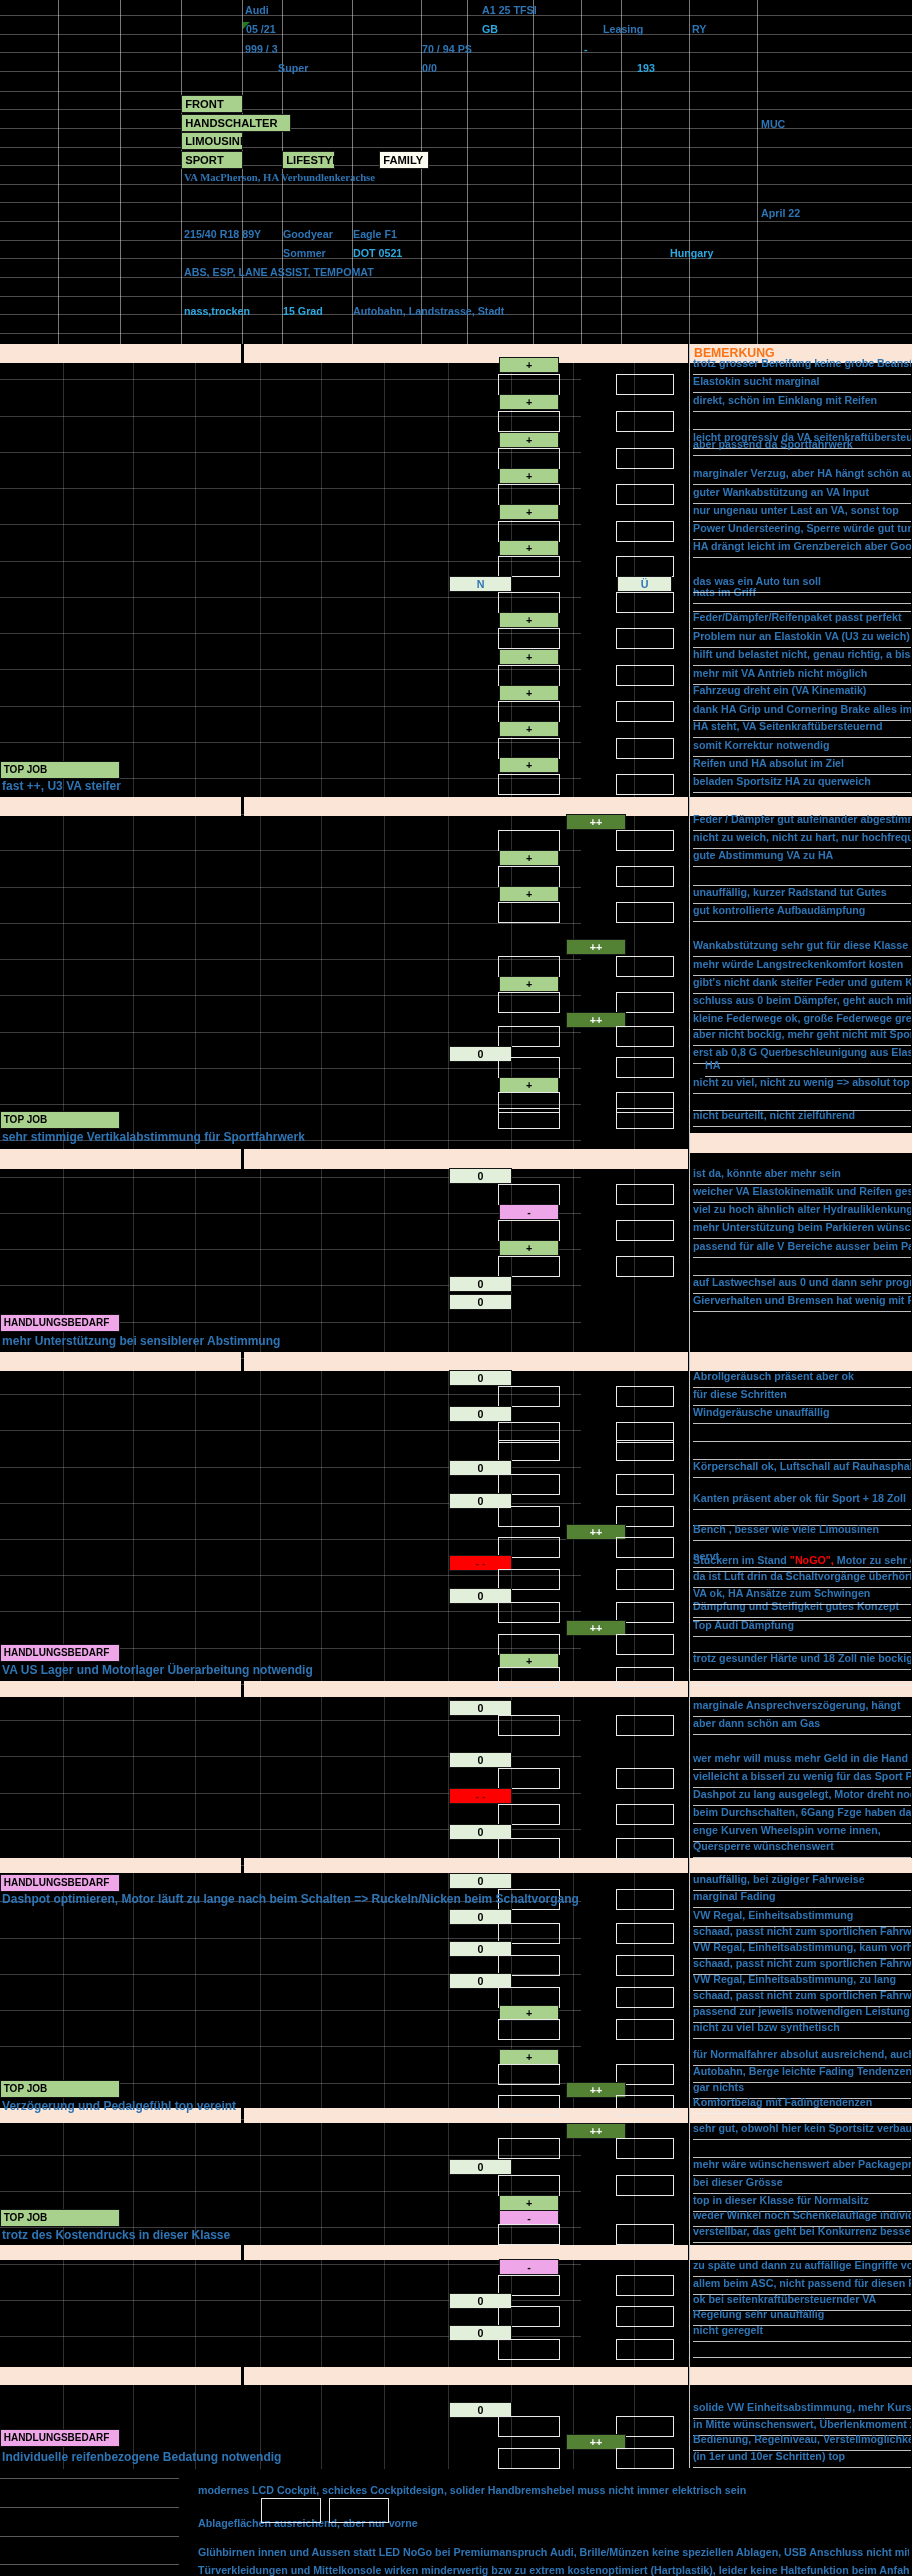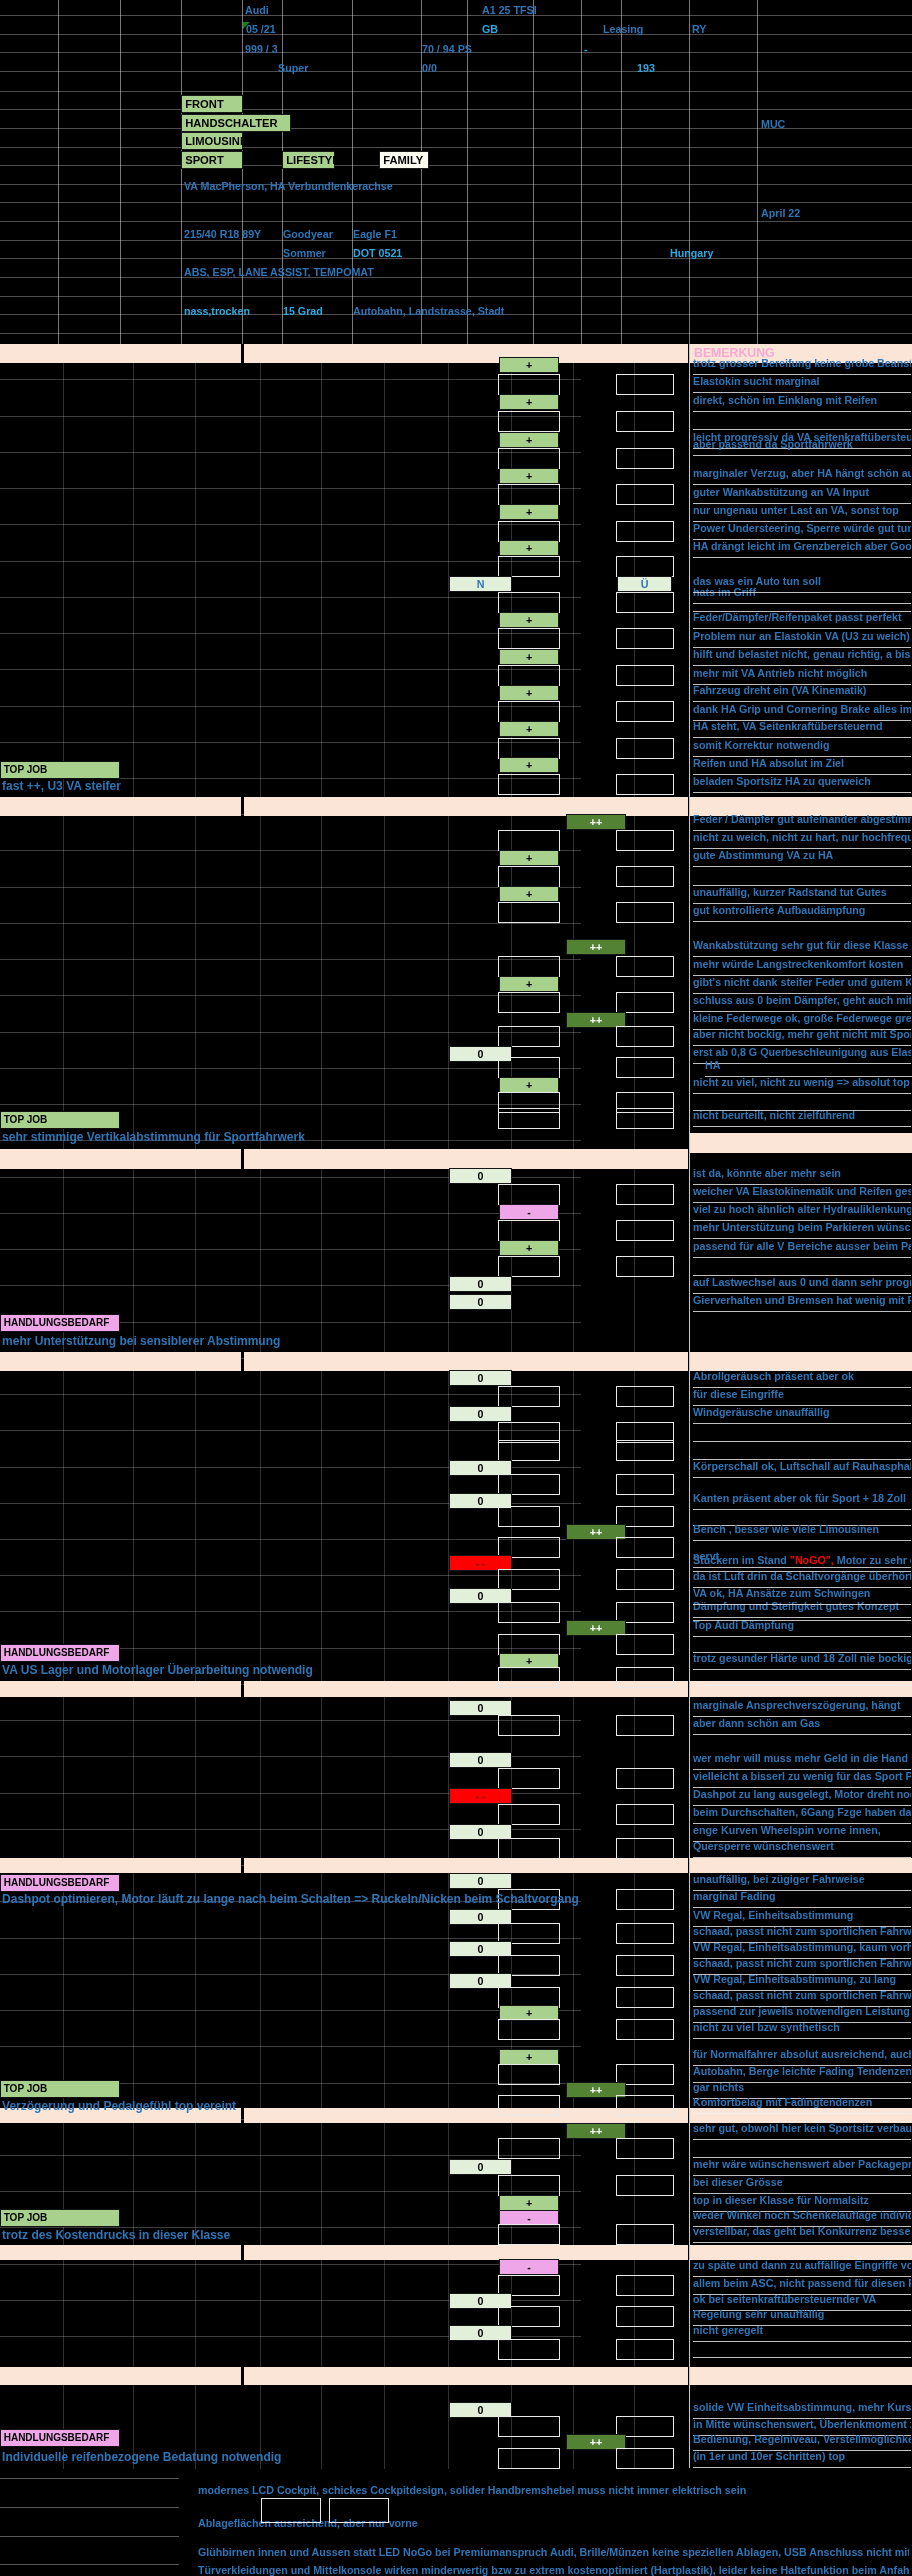--- a/index.html
+++ b/index.html
@@ -8,21 +8,21 @@
   .vline,.hline{position:absolute;background:#dcdcdc;}
   .vline{width:1.1px;}
   .hline{height:1.1px;}
   .hcell{position:absolute;font-weight:bold;font-size:10.7px;white-space:nowrap;}
   .c-blue{color:#2e75b6;}
   .c-cyan{color:#2da9e1;}
   .gbox{position:absolute;background:#a9d18e;border:1.1px solid #1a1a1a;color:#000;
         font-weight:bold;font-size:11.2px;display:flex;align-items:center;padding-left:3.2px;box-sizing:border-box;}
   .gbox.white{background:#fcfbef;}
   .band{position:absolute;background:#fbe5d6;}
-  .band-label{position:absolute;color:#f9a8d4;font-weight:bold;font-size:12.3px;}
+  .band-label{position:absolute;color:#f97316;font-weight:bold;font-size:12.3px;}
   .remark{position:absolute;left:693px;width:218px;height:17px;color:#2e75b6;font-weight:bold;
           font-size:10.7px;white-space:nowrap;overflow:hidden;border-bottom:1.1px solid rgba(240,240,240,.8);}
   .remark .acc{color:#ff0000;}
   .chip{position:absolute;height:16px;display:flex;align-items:center;justify-content:center;
         font-weight:bold;font-size:10.7px;box-sizing:border-box;border:0.5px solid #161616;}
   .chip.v-plus{background:#a9d18e;color:#000;}
   .chip.v-plusplus{background:#548235;color:#fff;}
   .chip.v-zero{background:#e2efda;color:#000;}
   .chip.v-minus{background:#efa6e9;color:#000;}
   .chip.v-minusminus{background:#ff0000;color:#7d0000;}
@@ -82,21 +82,21 @@
       <div class="hcell c-cyan" style="left: 482px; top: 23.4px;">GB</div>
       <div class="hcell c-blue" style="left: 603px; top: 23.4px;">Leasing</div>
       <div class="hcell c-blue" style="left: 692px; top: 23.4px;">RY</div>
       <div class="hcell c-blue" style="left: 245px; top: 43px;">999 / 3</div>
       <div class="hcell c-blue" style="left: 422px; top: 43px;">70  / 94 PS</div>
       <div class="hcell c-cyan" style="left: 584px; top: 43px;">-</div>
       <div class="hcell c-blue" style="left: 278px; top: 62px;">Super</div>
       <div class="hcell c-blue" style="left: 422px; top: 62px;">0/0</div>
       <div class="hcell c-cyan" style="left: 637px; top: 62px;">193</div>
       <div class="hcell c-blue" style="left: 761px; top: 118px;">MUC</div>
-      <div class="hcell c-blue" style="left: 184px; top: 180px;">VA MacPherson, HA Verbundlenkerachse</div>
+      <div class="hcell c-blue" style="left: 184px; top: 171px; font-family: Liberation Serif, serif;">VA MacPherson, HA Verbundlenkerachse</div>
       <div class="hcell c-blue" style="left: 761px; top: 207px;">April 22</div>
       <div class="hcell c-blue" style="left: 184px; top: 228px;">215/40 R18 89Y</div>
       <div class="hcell c-blue" style="left: 283px; top: 228px;">Goodyear</div>
       <div class="hcell c-blue" style="left: 353px; top: 228px;">Eagle F1</div>
       <div class="hcell c-blue" style="left: 283px; top: 247px;">Sommer</div>
       <div class="hcell c-cyan" style="left: 353px; top: 247px;">DOT 0521</div>
       <div class="hcell c-cyan" style="left: 670px; top: 247px;">Hungary</div>
       <div class="hcell c-blue" style="left: 184px; top: 266px;">ABS, ESP, LANE ASSIST, TEMPOMAT</div>
       <div class="hcell c-cyan" style="left: 184px; top: 305px;">nass,trocken</div>
       <div class="hcell c-cyan" style="left: 283px; top: 305px;">15 Grad</div>
@@ -326,21 +326,21 @@
       <div class="chip v-plus" style="left: 499px; top: 1240px; width: 60px;">+</div>
       <div class="remark" style="top: 1258px;"></div>
       <div class="ebox" style="left: 498px; top: 1256px; width: 62px;"></div>
       <div class="ebox" style="left: 616px; top: 1256px; width: 58px;"></div>
       <div class="remark" style="top: 1276px;">auf Lastwechsel aus 0 und dann sehr progressiv</div>
       <div class="chip v-zero" style="left: 449px; top: 1276px; width: 63px;">0</div>
       <div class="remark" style="top: 1294px;">Gierverhalten und Bremsen hat wenig mit Pkg zu tun</div>
       <div class="chip v-zero" style="left: 449px; top: 1294px; width: 63px;">0</div>
       <div class="remark" style="top: 1370px;">Abrollgeräusch präsent aber ok</div>
       <div class="chip v-zero" style="left: 449px; top: 1370px; width: 63px;">0</div>
-      <div class="remark" style="top: 1388px;">für diese Eingriffe</div>
+      <div class="remark" style="top: 1388px;">für diese Schritten</div>
       <div class="ebox" style="left: 498px; top: 1386px; width: 62px;"></div>
       <div class="ebox" style="left: 616px; top: 1386px; width: 58px;"></div>
       <div class="remark" style="top: 1406px;">Windgeräusche unauffällig</div>
       <div class="chip v-zero" style="left: 449px; top: 1406px; width: 63px;">0</div>
       <div class="remark" style="top: 1424px;"></div>
       <div class="ebox" style="left: 498px; top: 1422px; width: 62px;"></div>
       <div class="ebox" style="left: 616px; top: 1422px; width: 58px;"></div>
       <div class="remark" style="top: 1442px;"></div>
       <div class="ebox" style="left: 498px; top: 1440px; width: 62px;"></div>
       <div class="ebox" style="left: 616px; top: 1440px; width: 58px;"></div>

